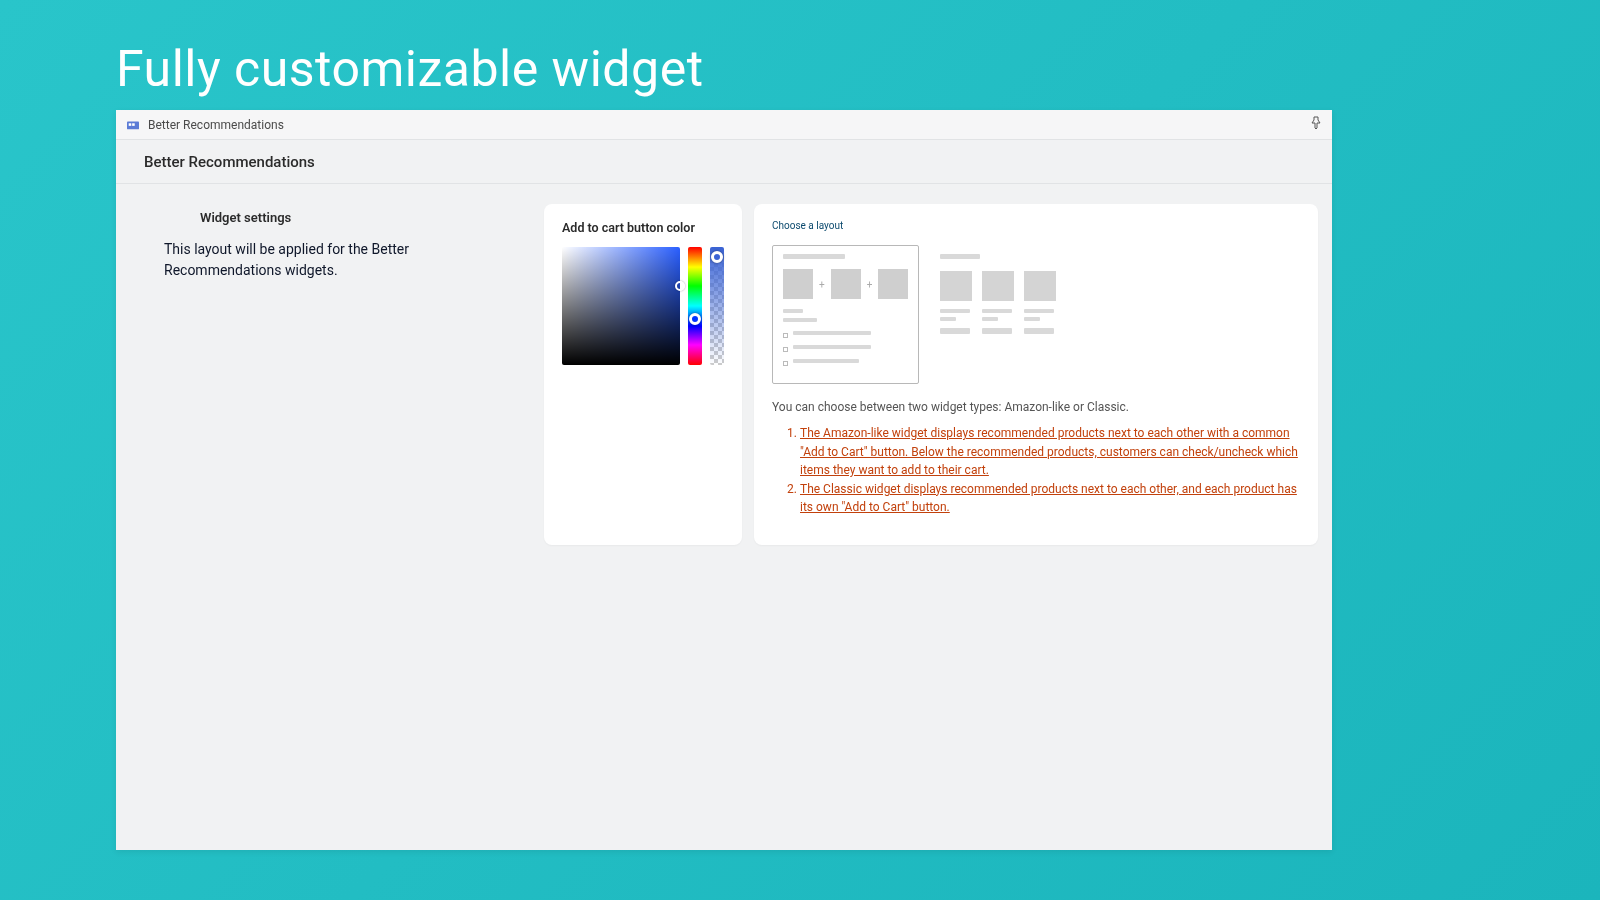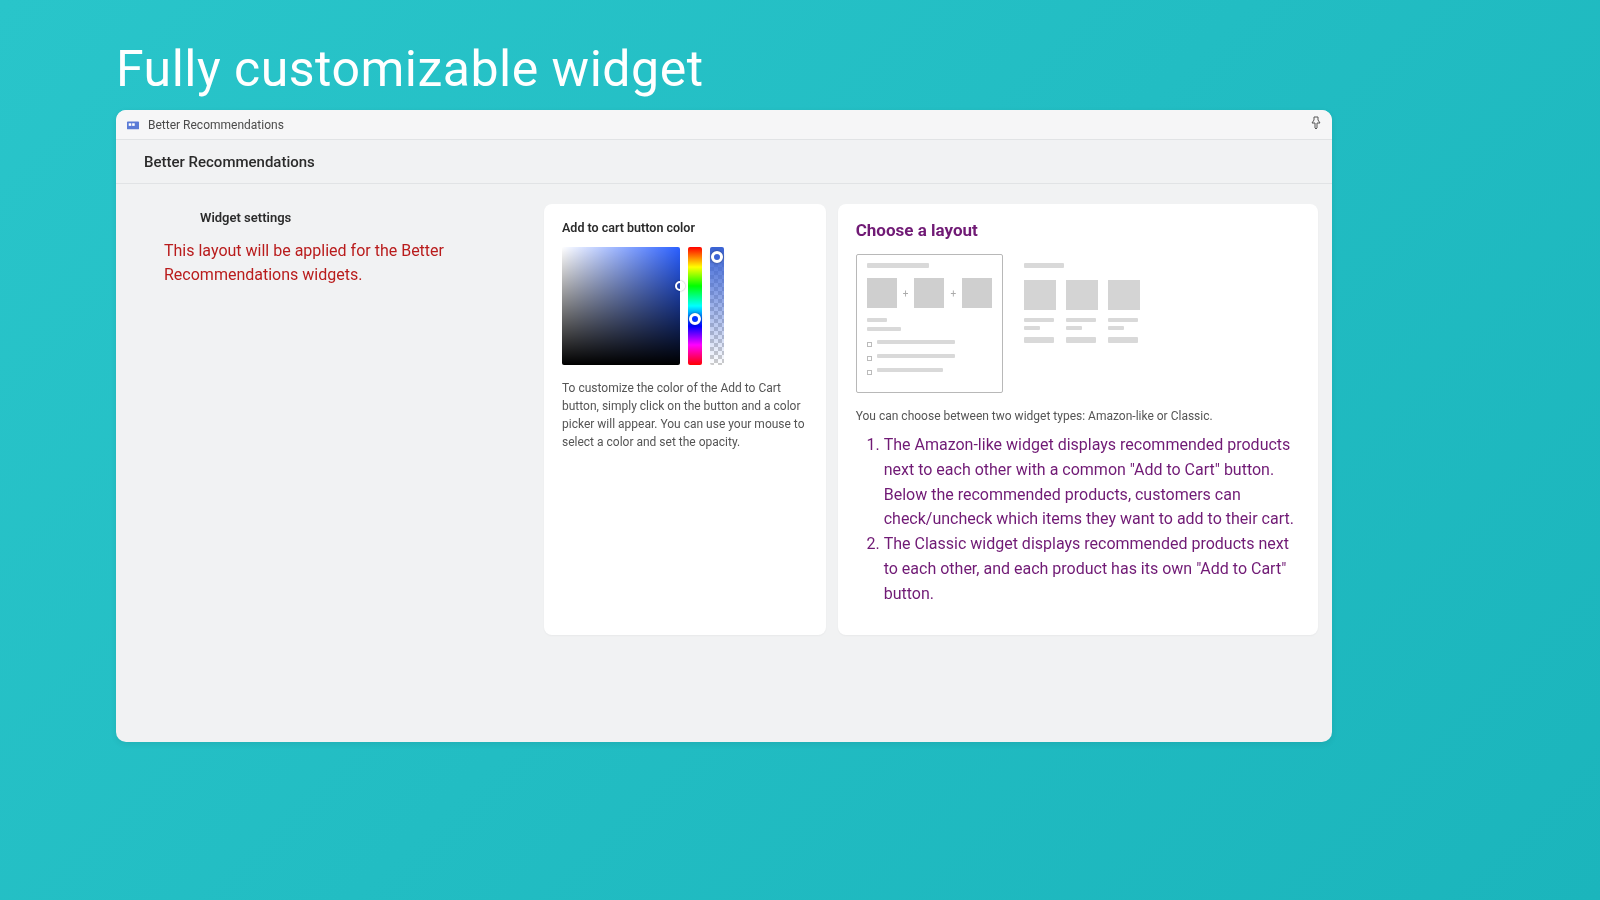--- a/index.html
+++ b/index.html
@@ -15,23 +15,23 @@
     font-size: 50px;
     font-weight: 400;
     padding: 40px 0 0 116px;
     letter-spacing: 0.5px;
   }
   .app-window {
     position: absolute;
     top: 110px;
     left: 116px;
     width: 1216px;
-    height: 632px;
+    height: 740px;
     background: #f1f2f3;
-    border-radius: 10px;
+    border-radius: 0;
     overflow: hidden;
     box-shadow: 0 2px 6px rgba(0,0,0,0.08);
   }
   .titlebar {
     height: 30px;
     background: #f6f6f7;
     border-bottom: 1px solid #e1e3e5;
     display: flex;
     align-items: center;
     padding: 0 10px;
@@ -68,45 +68,45 @@
     padding-top: 6px;
   }
   .left-col h3 {
     font-size: 13px;
     font-weight: 600;
     color: #2b2b2b;
     margin-bottom: 14px;
     margin-left: 36px;
   }
   .left-col p {
-    font-size: 16px;
-    color: #b91c1c;
+    font-size: 14px;
+    color: #0f172a;
     line-height: 1.5;
   }
   .right-col {
     flex: 1;
     display: flex;
     gap: 12px;
   }
   .card {
     background: #fff;
     border-radius: 8px;
     padding: 16px 18px 18px 18px;
     box-shadow: 0 1px 2px rgba(0,0,0,0.04);
   }
   .card h4 {
     font-size: 12.5px;
     font-weight: 600;
     color: #2b2b2b;
     margin-bottom: 12px;
   }
   .card h5 {
-    font-size: 17px;
-    font-weight: 700;
-    color: #701a75;
+    font-size: 10px;
+    font-weight: 400;
+    color: #0c4a6e;
     margin-bottom: 14px;
   }
   .card p {
     font-size: 12px;
     color: #555;
     line-height: 1.5;
   }
   .color-picker-row {
     display: flex;
     gap: 8px;
@@ -209,23 +209,24 @@
   .classic-sk .col { display: flex; flex-direction: column; align-items: flex-start; }
   .classic-sk .prod { width: 32px; height: 30px; background: #d4d4d4; margin-bottom: 8px; }
   .classic-sk .l1 { width: 30px; height: 4px; margin-bottom: 4px; }
   .classic-sk .l2 { width: 16px; height: 4px; margin-bottom: 7px; }
   .classic-sk .btn { width: 30px; height: 6px; }
   ol.layout-list {
     padding-left: 28px;
     margin: 8px 0 10px 0;
   }
   ol.layout-list li {
-    font-size: 16px;
-    color: #701a75;
+    font-size: 12px;
+    color: #c2410c;
     line-height: 1.55;
+    text-decoration: underline;
   }
 </style>
 </head>
 <body>
 
 <div class="slide-title">Fully  customizable widget</div>
 
 <div class="app-window">
 
   <div class="titlebar">
@@ -264,21 +265,20 @@
           <div class="sv-panel">
             <div class="sv-handle"></div>
           </div>
           <div class="hue-strip">
             <div class="hue-handle"></div>
           </div>
           <div class="alpha-strip">
             <div class="alpha-handle"></div>
           </div>
         </div>
-        <p>To customize the color of the Add to Cart button, simply click on the button and a color picker will appear. You can use your mouse to select a color and set the opacity.</p>
       </div>
 
       <div class="card">
         <h5>Choose a layout</h5>
 
         <div class="layout-options">
 
           <div class="layout-option selected">
             <div class="layout-box amazon-sk">
               <div class="sk-bar title"></div>

